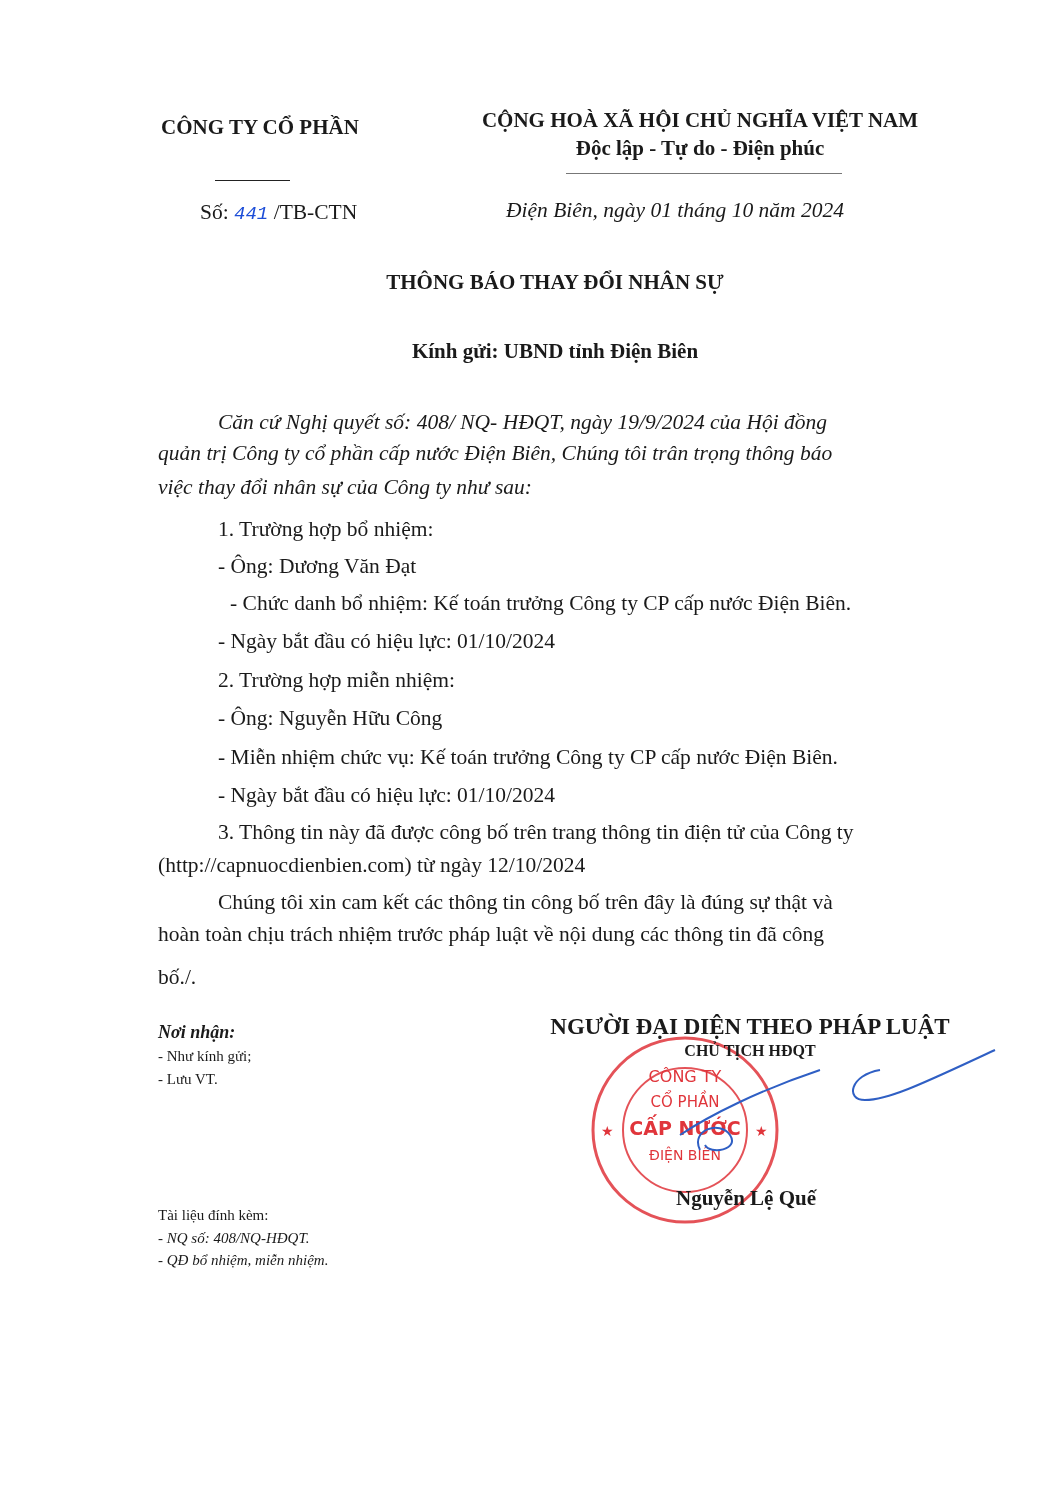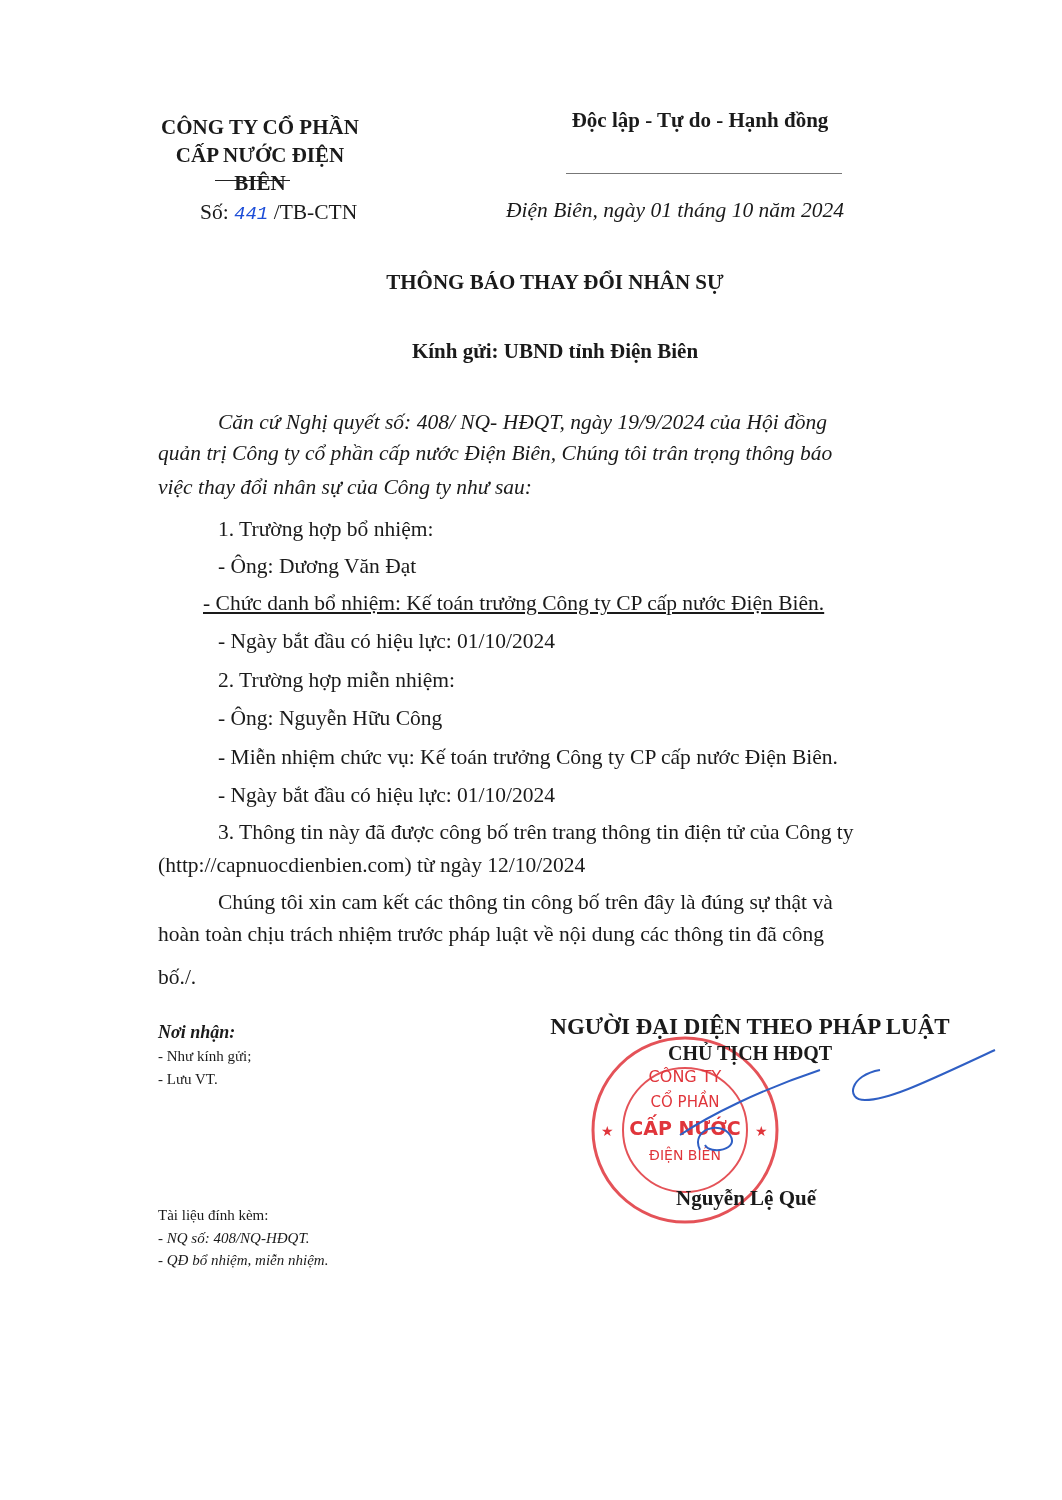--- a/index.html
+++ b/index.html
@@ -12,46 +12,46 @@
   .hdr { font-size:21px; line-height:28px; }
   .body { font-size:21.5px; }
   .line { white-space:nowrap; }
   .handwritten { color:#1d4ed8; font-family:Liberation Mono, monospace; font-style:italic; font-size:19px; }
 </style>
 </head>
 <body>
 
 <div class="abs hdr bold c" style="left:150px; top:113px; width:220px;">
   <div>CÔNG TY CỔ PHẦN</div>
-  <div>CẤP NƯỚC ĐIỆN BIÊN</div>
 </div>
 <div class="abs" style="left:215px; top:180px; width:75px; border-top:1.5px solid #222;"></div>
 
 <div class="abs hdr bold c" style="left:440px; top:106px; width:520px;">
-  <div>Độc lập - Tự do - Hạnh đồng</div>
+  <div>CỘNG HOÀ XÃ HỘI CHỦ NGHĨA VIỆT NAM</div>
+  <div>Độc lập - Tự do - Điện phúc</div>
 </div>
 <div class="abs" style="left:566px; top:173px; width:276px; border-top:1px solid #777;"></div>
 
 <div class="abs body line" style="left:200px; top:200px;">
   <span>Số:</span>
   <span class="handwritten">441</span>
   <span>/TB-CTN</span>
 </div>
 <div class="abs body ital line" style="left:506px; top:198px;">Điện Biên, ngày 01 tháng 10 năm 2024</div>
 
 <div class="abs bold c" style="left:0; width:1110px; top:270px; font-size:21px;">THÔNG BÁO THAY ĐỔI NHÂN SỰ</div>
 <div class="abs bold c" style="left:0; width:1110px; top:339px; font-size:21px;">Kính gửi: UBND tỉnh Điện Biên</div>
 
 <div class="abs body ital line" style="left:218px; top:410px;">Căn cứ Nghị quyết số: 408/ NQ- HĐQT, ngày 19/9/2024 của Hội đồng</div>
 <div class="abs body ital line" style="left:158px; top:441px;">quản trị Công ty cổ phần cấp nước Điện Biên, Chúng tôi trân trọng thông báo</div>
 <div class="abs body ital line" style="left:158px; top:475px;">việc thay đổi nhân sự của Công ty như sau:</div>
 
 <div class="abs body line" style="left:218px; top:517px;">1. Trường hợp bổ nhiệm:</div>
 <div class="abs body line" style="left:218px; top:554px;">- Ông: Dương Văn Đạt</div>
-<div class="abs body line" style="left:203px; top:591px;text-decoration:underline;">- Chức danh bổ nhiệm: Kế toán trưởng Công ty CP cấp nước Điện Biên.</div>
+<div class="abs body line" style="left:230px; top:591px;">- Chức danh bổ nhiệm: Kế toán trưởng Công ty CP cấp nước Điện Biên.</div>
 <div class="abs body line" style="left:218px; top:629px;">- Ngày bắt đầu có hiệu lực: 01/10/2024</div>
 <div class="abs body line" style="left:218px; top:668px;">2. Trường hợp miễn nhiệm:</div>
 <div class="abs body line" style="left:218px; top:706px;">- Ông: Nguyễn Hữu Công</div>
 <div class="abs body line" style="left:218px; top:745px;">- Miễn nhiệm chức vụ: Kế toán trưởng Công ty CP cấp nước Điện Biên.</div>
 <div class="abs body line" style="left:218px; top:783px;">- Ngày bắt đầu có hiệu lực: 01/10/2024</div>
 <div class="abs body line" style="left:218px; top:820px;">3. Thông tin này đã được công bố trên trang thông tin điện tử của Công ty</div>
 <div class="abs body line" style="left:158px; top:853px;">(http://capnuocdienbien.com) từ ngày 12/10/2024</div>
 
 <div class="abs body line" style="left:218px; top:890px;">Chúng tôi xin cam kết các thông tin công bố trên đây là đúng sự thật và</div>
 <div class="abs body line" style="left:158px; top:922px;">hoàn toàn chịu trách nhiệm trước pháp luật về nội dung các thông tin đã công</div>
@@ -72,19 +72,19 @@
   </g>
   <text x="100" y="52" text-anchor="middle" font-size="16" fill="#e0353b" font-family="DejaVu Sans, sans-serif">CÔNG TY</text>
   <text x="100" y="77" text-anchor="middle" font-size="15" fill="#e0353b" font-family="DejaVu Sans, sans-serif">CỔ PHẦN</text>
   <text x="100" y="105" text-anchor="middle" font-size="19" font-weight="bold" fill="#e0353b" font-family="DejaVu Sans, sans-serif">CẤP NƯỚC</text>
   <text x="100" y="130" text-anchor="middle" font-size="14" fill="#e0353b" font-family="DejaVu Sans, sans-serif">ĐIỆN BIÊN</text>
   <text x="16" y="106" font-size="14" fill="#e0353b">★</text>
   <text x="170" y="106" font-size="14" fill="#e0353b">★</text>
 </svg>
 
 <div class="abs bold c line" style="left:540px; width:420px; top:1014px; font-size:23px;">NGƯỜI ĐẠI DIỆN THEO PHÁP LUẬT</div>
-<div class="abs bold c line" style="left:540px; width:420px; top:1042px; font-size:20px;">CHỦ TỊCH HĐQT</div>
+<div class="abs bold c line" style="left:540px; width:420px; top:1042px; font-size:16px;">CHỦ TỊCH HĐQT</div>
 
 <svg class="abs" style="left:650px; top:1040px;" width="360" height="130" viewBox="0 0 360 130">
   <path d="M30 95 C 60 75, 110 50, 170 30 M 230 30 C 200 35, 195 60, 215 60 C 240 60, 280 40, 345 10 M 50 110 C 40 90, 70 80, 80 95 C 90 110, 60 115, 55 105" fill="none" stroke="#2f5fc4" stroke-width="2"></path>
 </svg>
 
 <div class="abs bold line" style="left:676px; top:1186px; font-size:21px;">Nguyễn Lệ Quế</div>
 
 </body></html>

